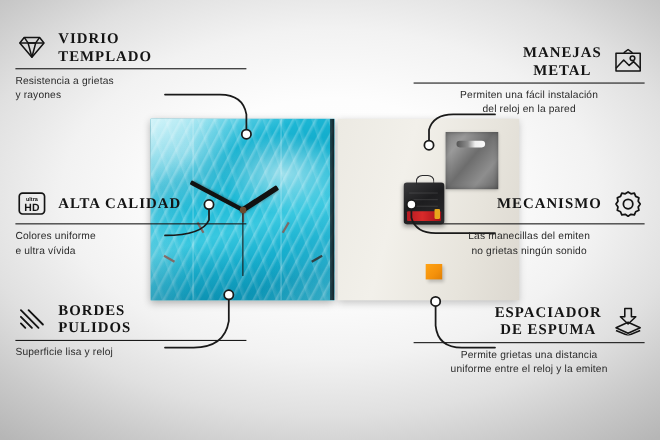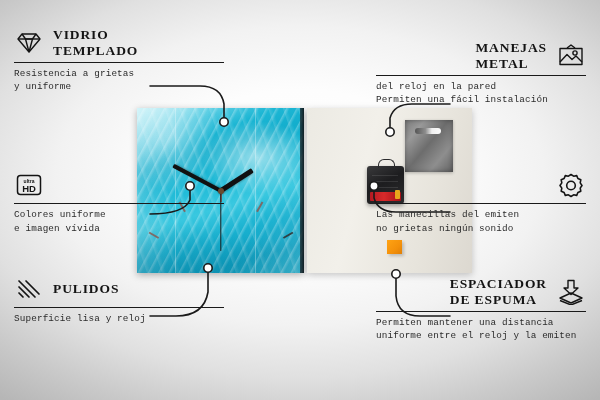--- a/index.html
+++ b/index.html
@@ -266,21 +266,21 @@
     width: 600px;
     height: 400px;
     pointer-events: none;
   }
 
   
   .feature {
     position: absolute;
     width: 210px;
   }
-  .feature.right { text-align: left; }
+  .feature.right { text-align: center; }
 
   .feat-head {
     display: flex;
     align-items: center;
     gap: 9px;
   }
   .feature.right .feat-head { flex-direction: row-reverse; }
 
   .feat-icon {
     flex: 0 0 auto;
@@ -302,21 +302,21 @@
     text-transform: uppercase;
   }
 
   .feat-rule {
     height: 1.4px;
     background: #1a1a1a;
     margin: 3px 0 4px 0;
   }
 
   .feat-desc {
-    font-family: Liberation Mono, monospace;
+    font-family: Liberation Sans, sans-serif;
     font-size: 9.3px;
     line-height: 1.42;
     color: #2b2b2b;
     letter-spacing: .15px;
   }
 
   
   #feat-glass   { left: 14px;  top: 27px;  }
   #feat-print   { left: 14px;  top: 170px; }
   #feat-edges   { left: 14px;  top: 274px; }
@@ -406,56 +406,58 @@
         </svg>
       </span>
       <div class="feat-title">
         <div>VIDRIO</div>
         <div>TEMPLADO</div>
       </div>
     </div>
     <div class="feat-rule"></div>
     <div class="feat-desc">
       <div>Resistencia a grietas</div>
-      <div>y uniforme</div>
+      <div>y rayones</div>
     </div>
   </div>
 
   <div class="feature" id="feat-print">
     <div class="feat-head">
       <span class="feat-icon">
         <svg width="28" height="24" viewBox="0 0 28 24">
           <rect x="2.5" y="2.5" width="23" height="19" rx="3" ry="3" fill="none" stroke="#141414" stroke-width="1.5"></rect>
           <text x="14" y="10" text-anchor="middle" font-family="Liberation Sans, sans-serif" font-size="5" font-weight="bold" fill="#141414">ultra</text>
           <text x="14" y="18.5" text-anchor="middle" font-family="Liberation Sans, sans-serif" font-size="9.5" font-weight="bold" fill="#141414">HD</text>
         </svg>
       </span>
       <div class="feat-title">
+        <div>ALTA CALIDAD</div>
       </div>
     </div>
     <div class="feat-rule"></div>
     <div class="feat-desc">
       <div>Colores uniforme</div>
-      <div>e imagen vívida</div>
+      <div>e ultra vívida</div>
     </div>
   </div>
 
   <div class="feature" id="feat-edges">
     <div class="feat-head">
       <span class="feat-icon">
         <svg width="28" height="24" viewBox="0 0 28 24">
           <g fill="none" stroke="#141414" stroke-width="1.7" stroke-linecap="round">
             <path d="M4,4 L20,20"></path>
             <path d="M4,10 L14,20"></path>
             <path d="M4,16 L8,20"></path>
             <path d="M11,4 L24,17"></path>
           </g>
         </svg>
       </span>
       <div class="feat-title">
+        <div>BORDES</div>
         <div>PULIDOS</div>
       </div>
     </div>
     <div class="feat-rule"></div>
     <div class="feat-desc">
       <div>Superficie lisa y reloj</div>
     </div>
   </div>
 
   <div class="feature right" id="feat-hands">
@@ -470,41 +472,42 @@
           </g>
         </svg>
       </span>
       <div class="feat-title">
         <div>MANEJAS</div>
         <div>METAL</div>
       </div>
     </div>
     <div class="feat-rule"></div>
     <div class="feat-desc">
+      <div>Permiten una fácil instalación</div>
       <div>del reloj en la pared</div>
-      <div>Permiten una fácil instalación</div>
     </div>
   </div>
 
   <div class="feature right" id="feat-silent">
     <div class="feat-head">
       <span class="feat-icon">
         <svg width="28" height="26" viewBox="0 0 28 26">
           <g fill="none" stroke="#141414" stroke-width="1.6" stroke-linejoin="round">
             <path d="M14,2.5 L16.6,4.2 L19.7,3.6 L20.9,6.5 L23.8,7.8
                      L23.2,10.9 L25,13.5 L23.2,16.1 L23.8,19.2
                      L20.9,20.5 L19.7,23.4 L16.6,22.8 L14,24.5
                      L11.4,22.8 L8.3,23.4 L7.1,20.5 L4.2,19.2
                      L4.8,16.1 L3,13.5 L4.8,10.9 L4.2,7.8
                      L7.1,6.5 L8.3,3.6 L11.4,4.2 Z"></path>
             <circle cx="14" cy="13.5" r="4.3"></circle>
           </g>
         </svg>
       </span>
       <div class="feat-title">
+        <div>MECANISMO</div>
       </div>
     </div>
     <div class="feat-rule"></div>
     <div class="feat-desc">
       <div>Las manecillas del emiten</div>
       <div>no grietas ningún sonido</div>
     </div>
   </div>
 
   <div class="feature right" id="feat-foam">
@@ -518,18 +521,18 @@
           </g>
         </svg>
       </span>
       <div class="feat-title">
         <div>ESPACIADOR</div>
         <div>DE ESPUMA</div>
       </div>
     </div>
     <div class="feat-rule"></div>
     <div class="feat-desc">
-      <div>Permiten mantener una distancia</div>
+      <div>Permite grietas una distancia</div>
       <div>uniforme entre el reloj y la emiten</div>
     </div>
   </div>
 
 </div>
 
 </body></html>

